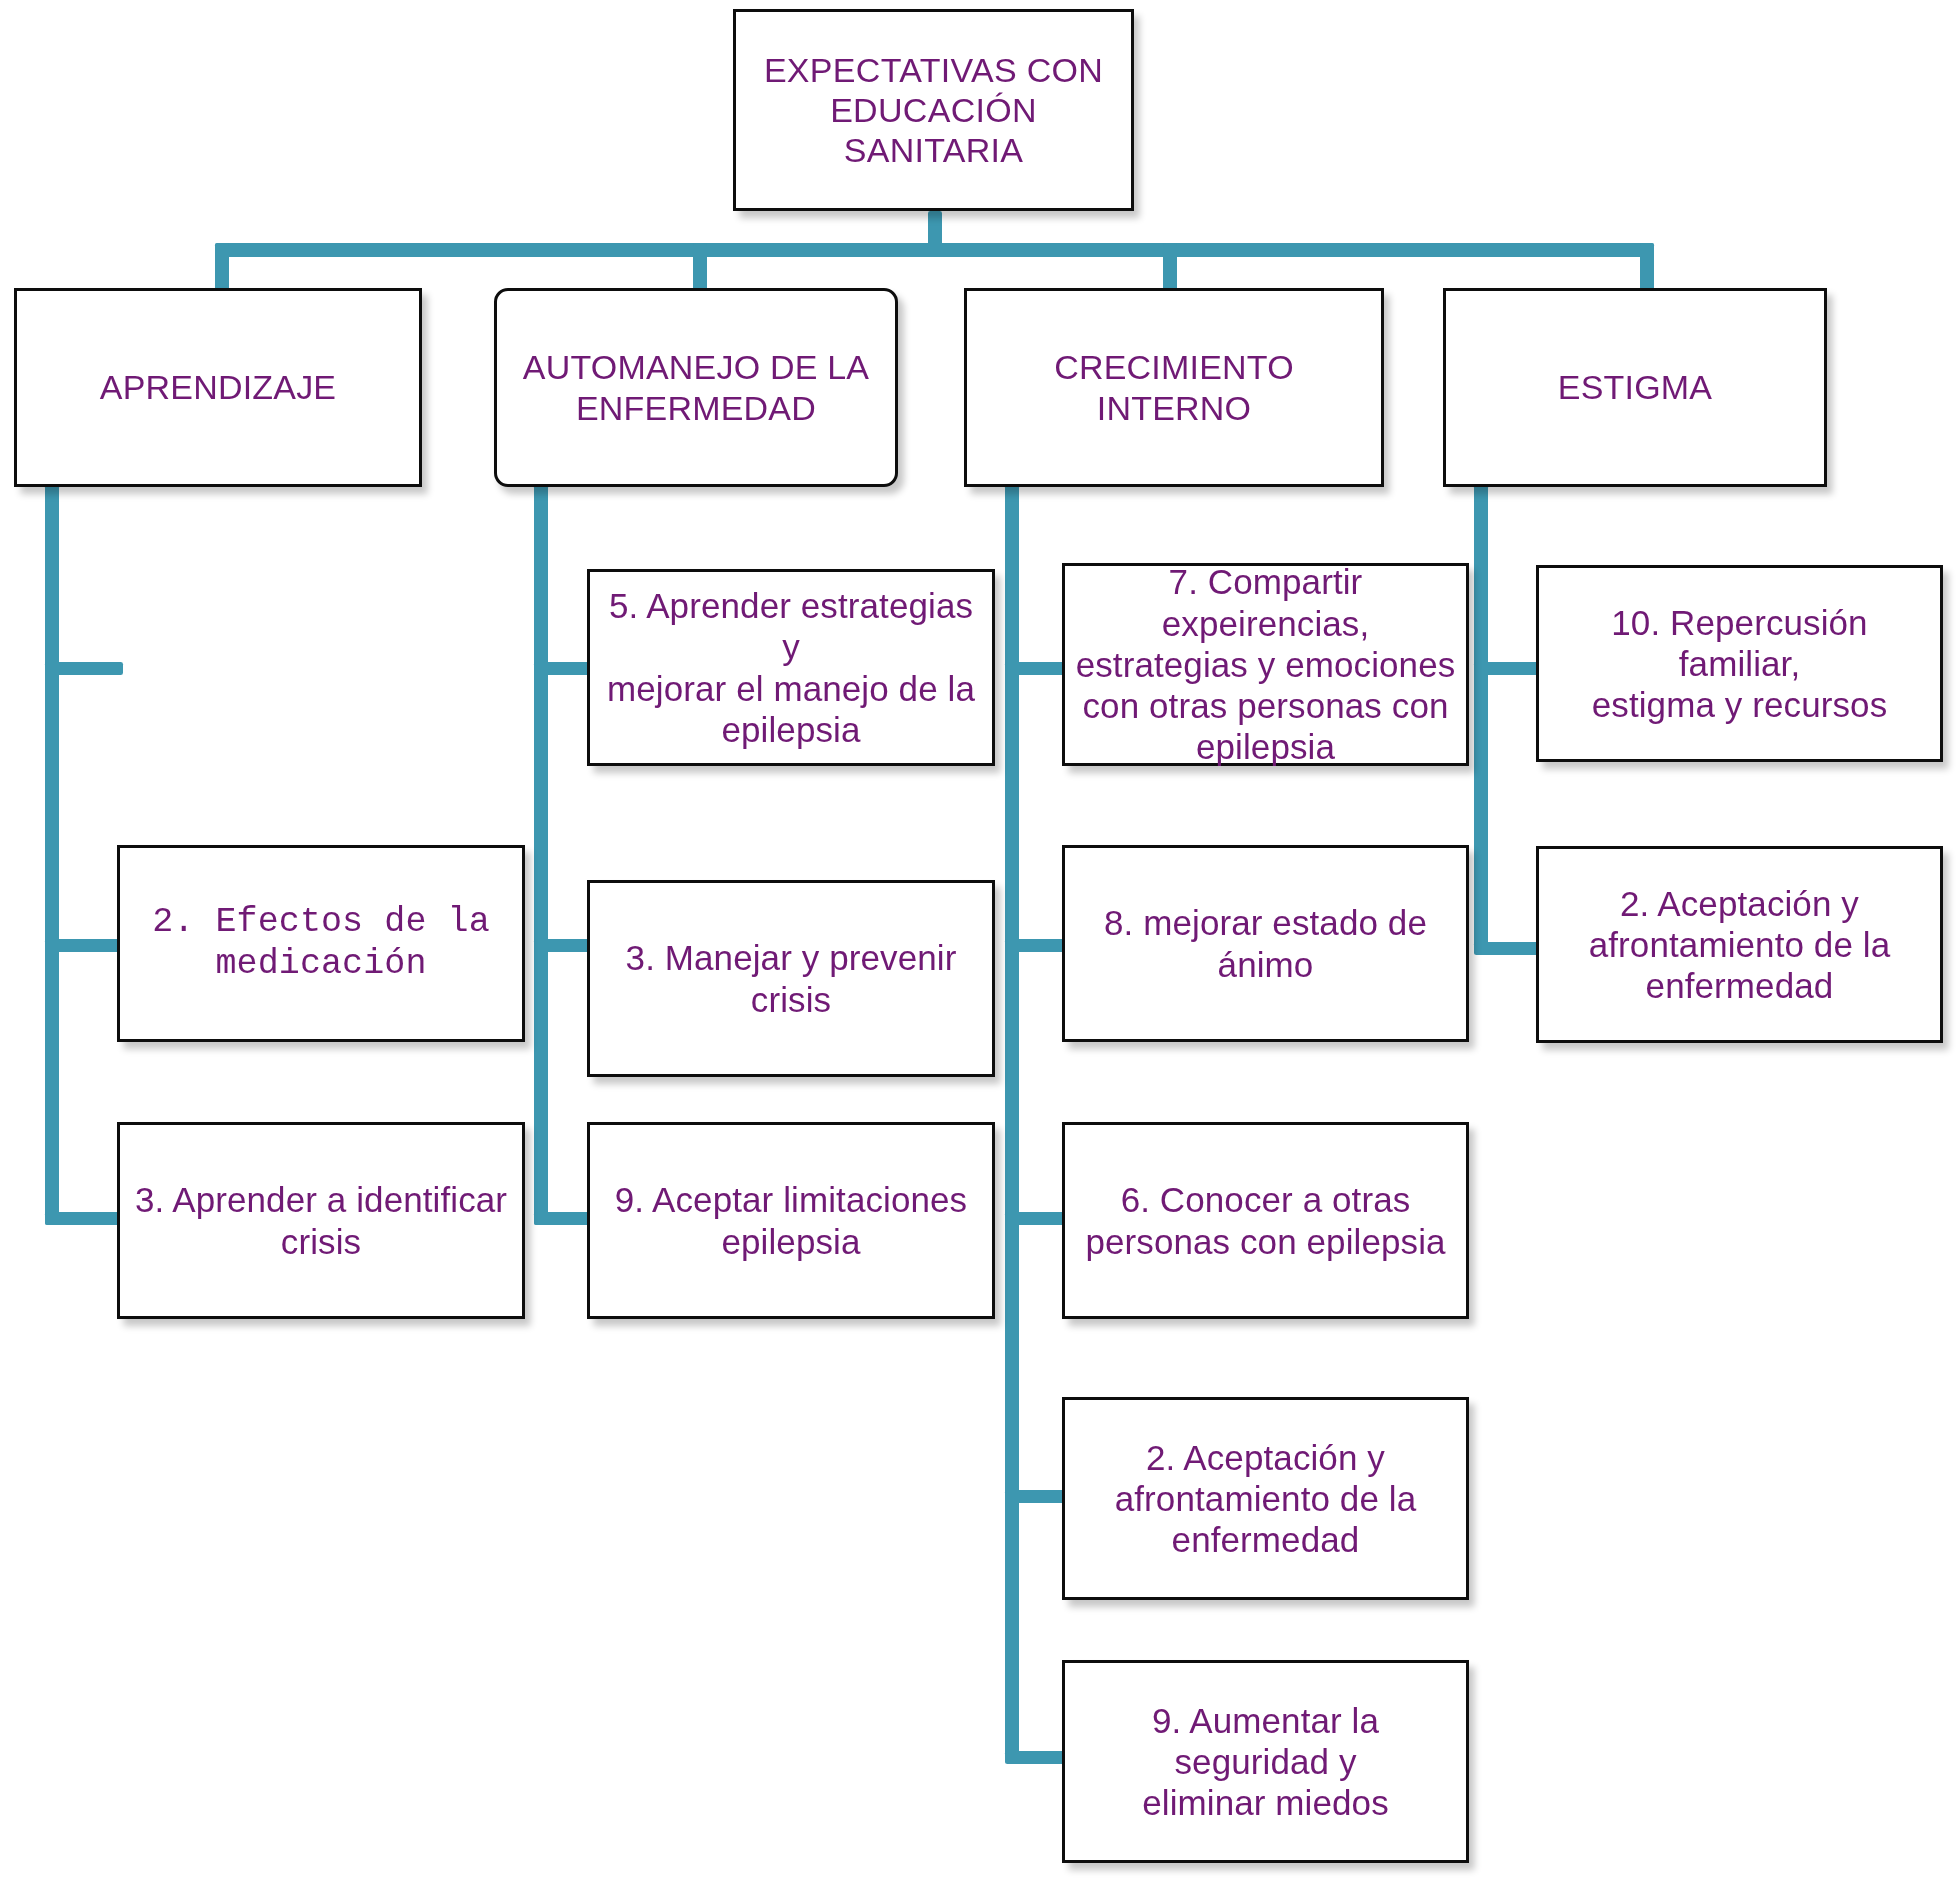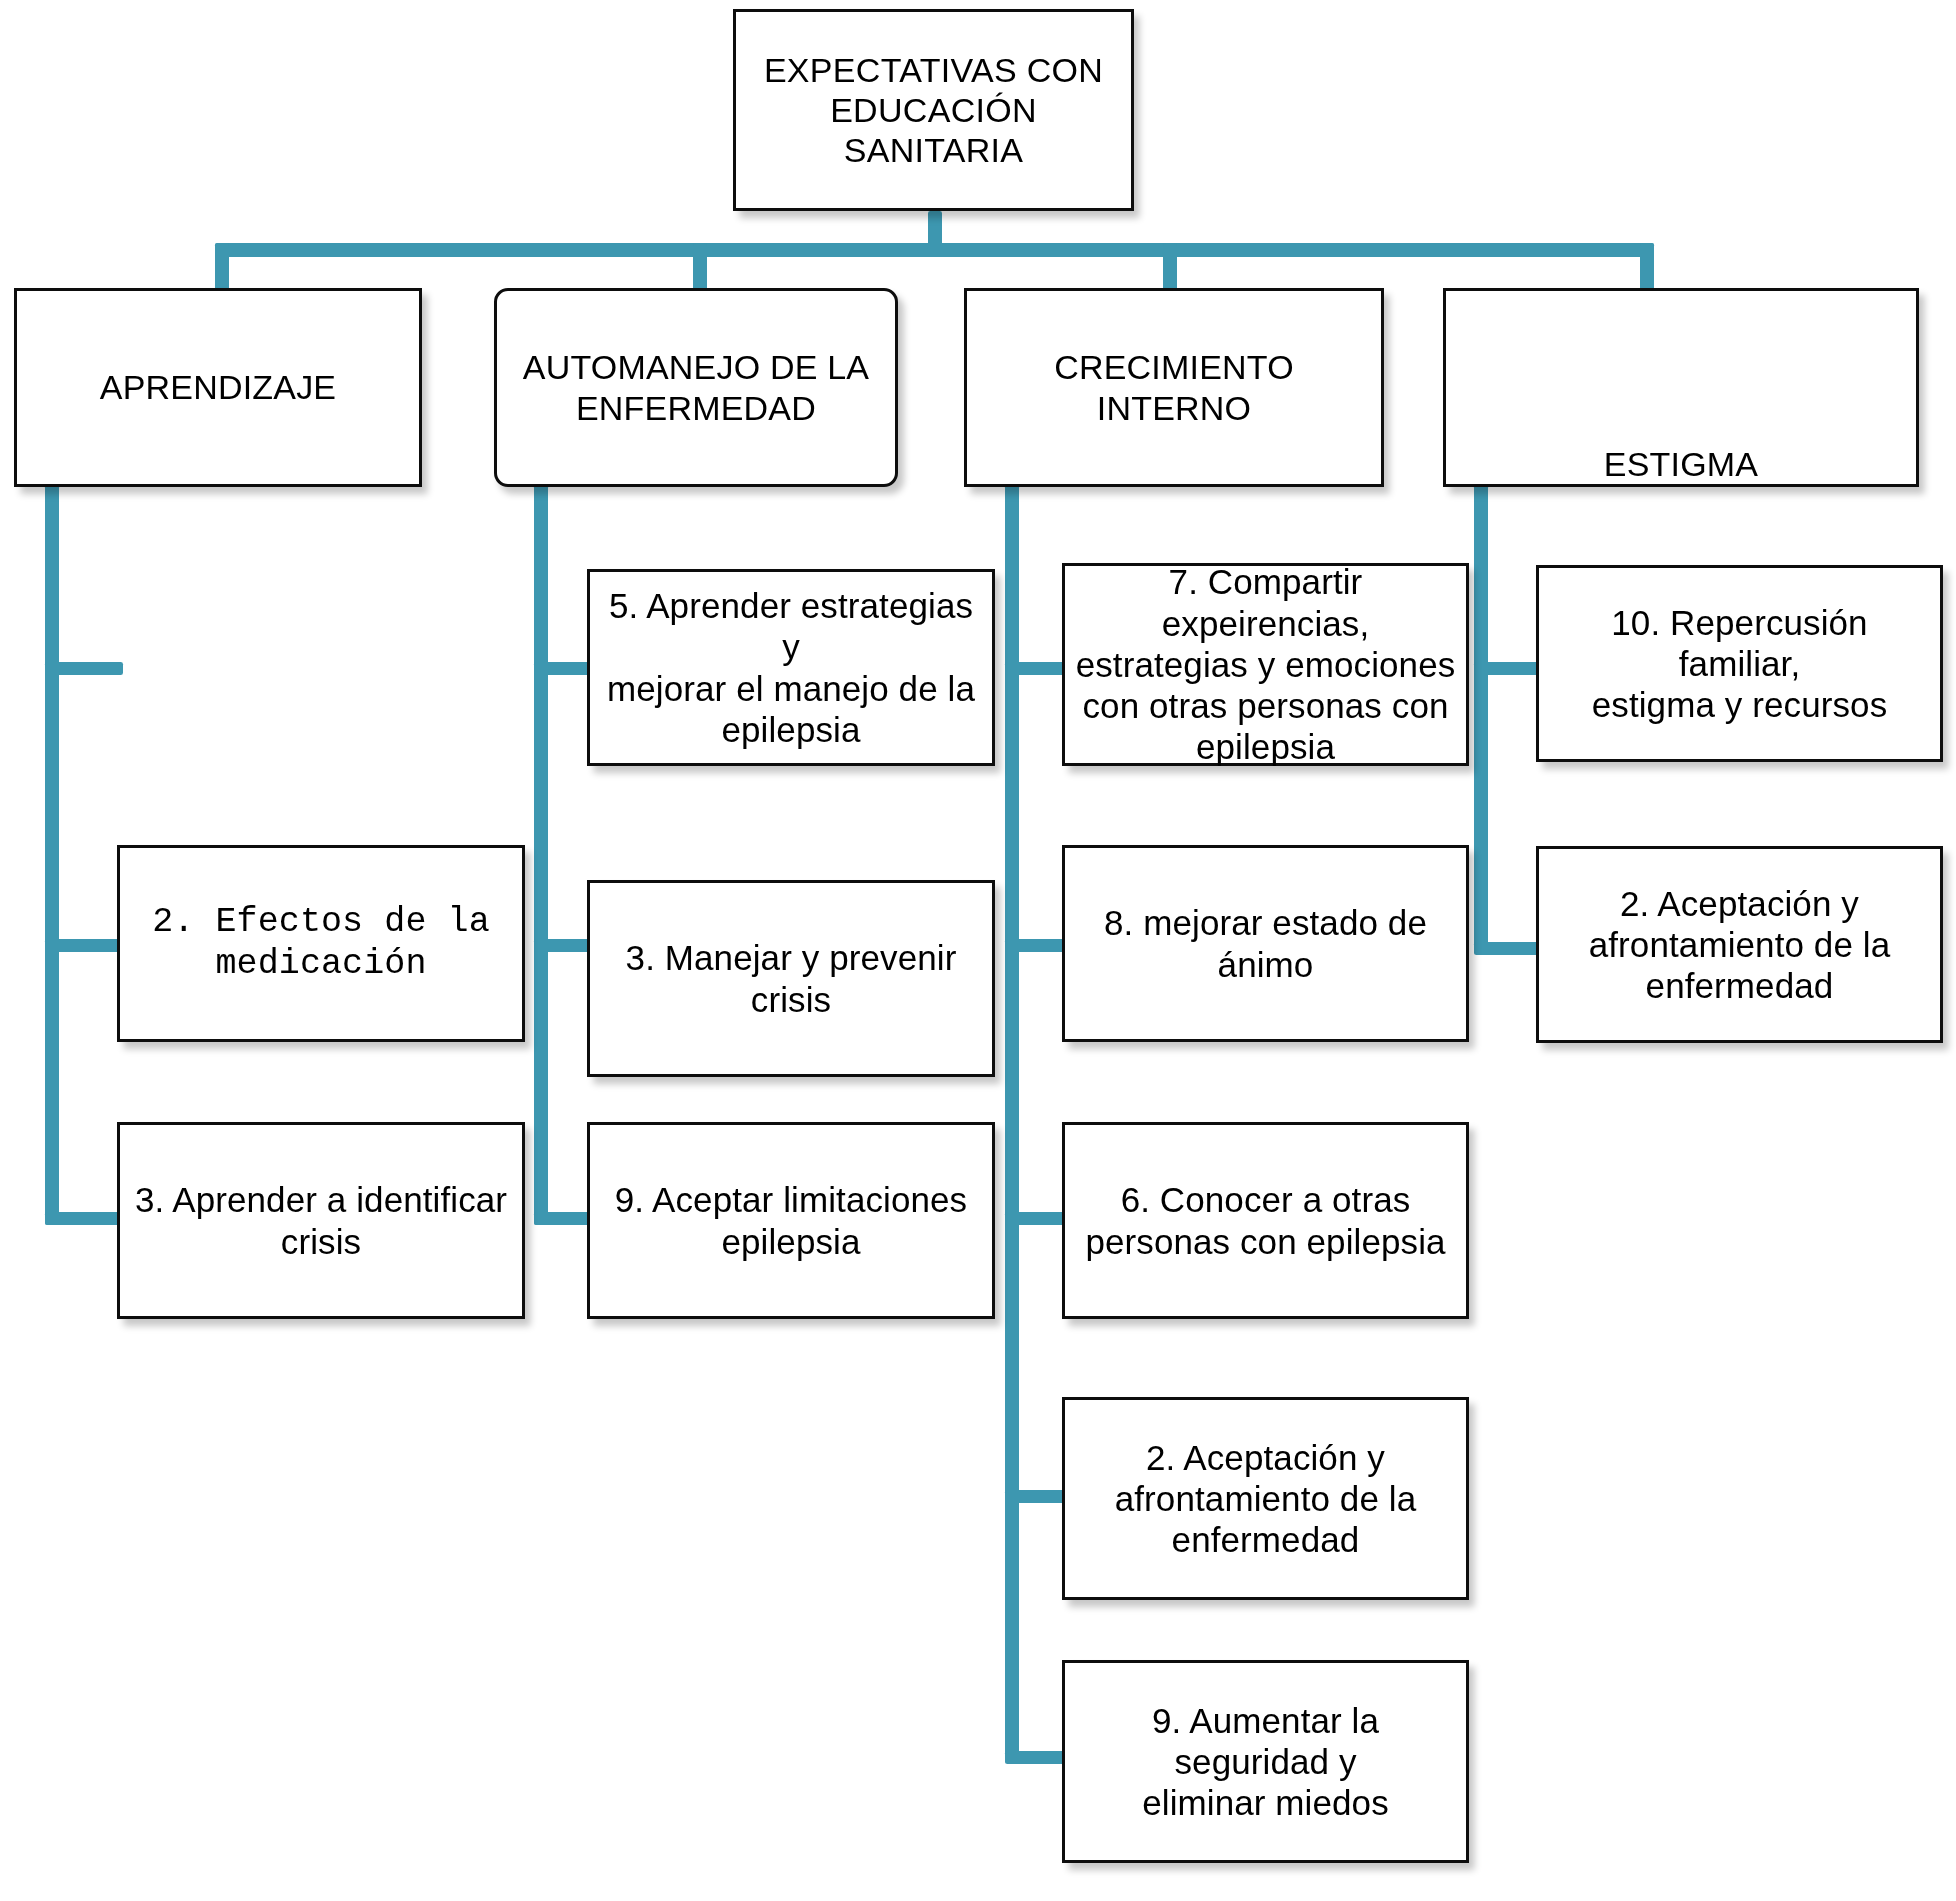--- a/index.html
+++ b/index.html
@@ -27,21 +27,21 @@
   .node {
     position: absolute;
     box-sizing: border-box;
     background: #ffffff;
     border: 3.1px solid #0d0d0d;
     box-shadow: 5.5px 7px 7px rgba(0,0,0,0.22);
     display: flex;
     align-items: center;
     justify-content: center;
     text-align: center;
-    color: #000000;
+    color: #701a75;
     z-index: 5;
   }
   .node .txt {
     display: block;
     width: 100%;
     padding: 0 7.8px;
     white-space: pre-line;
     line-height: 1.18;
   }
 
@@ -110,21 +110,21 @@
 
   <div class="node lvl2" style="left:494px; top:288px; width:404px; height:199px;border-radius:14px;">
     <span class="txt">AUTOMANEJO DE LA
 ENFERMEDAD</span>
   </div>
 
   <div class="node lvl2" style="left:964px; top:288px; width:420px; height:199px;">
     <span class="txt">CRECIMIENTO INTERNO</span>
   </div>
 
-  <div class="node lvl2" style="left:1443px; top:288px; width:476px; height:199px;align-items:flex-end;">
+  <div class="node lvl2" style="left:1443px; top:288px; width:384px; height:199px;">
     <span class="txt">ESTIGMA</span>
   </div>
 
   <div class="node leaf" style="left:117px; top:845px; width:408px; height:197px;font-family:Liberation Mono, monospace;">
     <span class="txt">2. Efectos de la medicación</span>
   </div>
   <div class="node leaf" style="left:117px; top:1122px; width:408px; height:197px;justify-content:flex-end;">
     <span class="txt">3. Aprender a identificar
 crisis</span>
   </div>

